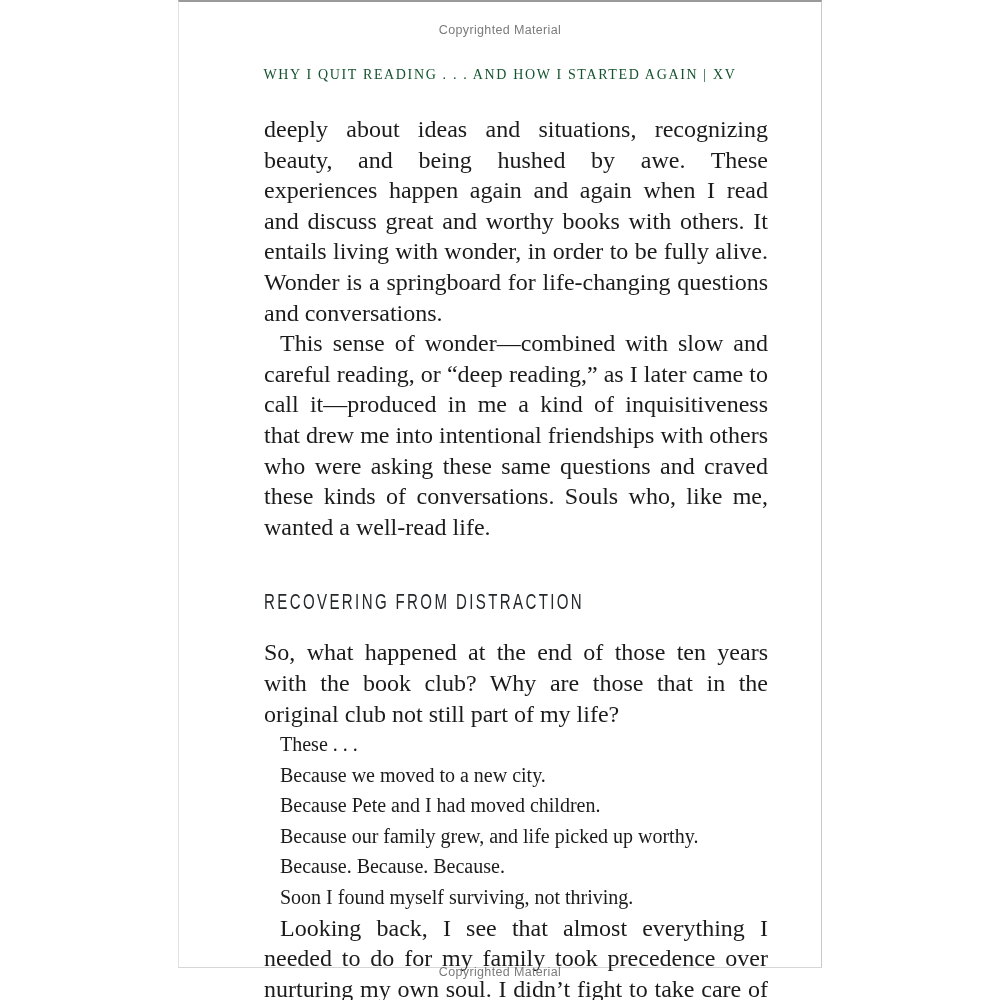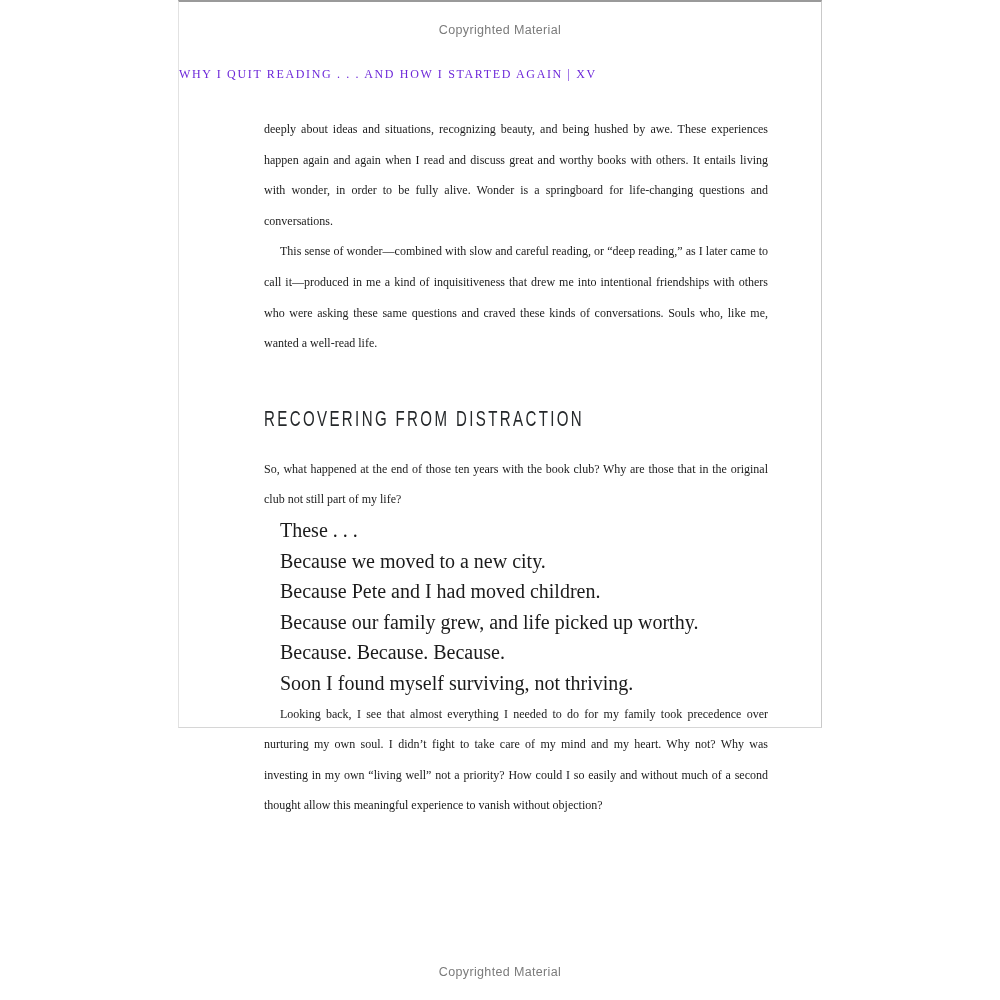--- a/index.html
+++ b/index.html
@@ -15,21 +15,21 @@
     position: relative;
     overflow: hidden;
   }
 
   
   #page-sheet {
     position: absolute;
     left: 178px;
     top: 0px;
     width: 644px;
-    height: 728px;
+    height: 968px;
     background: #ffffff;
     border-left: 1px solid #e2e2e2;
     border-right: 1px solid #c9c9c9;
     border-bottom: 1px solid #d6d6d6;
     border-top: 2px solid #9a9a9a;
   }
 
   
   .watermark {
     position: absolute;
@@ -44,37 +44,38 @@
   }
   #watermark-top    { top: 21px; }
   #watermark-bottom { top: 963px; }
 
   
   #running-head {
     position: absolute;
     left: 0;
     width: 100%;
     top: 65px;
+    text-align: center;
     font-family: "Liberation Serif", serif;
-    font-size: 12px;
+    font-size: 14px;
     letter-spacing: 1.65px;
-    color: #6d28d9;
+    color: #14532d;
     white-space: nowrap;
   }
 
   
   #text-column {
     position: absolute;
     left: 85px;          
     top: 112px;
     width: 504px;        
   }
 
   p.body-par {
-    font-size: 12px;
+    font-size: 24px;
     line-height: 30.6px;
     color: #1b1b1b;
     text-align: justify;
     text-justify: inter-word;
     -webkit-hyphens: none;
     hyphens: none;
   }
   p.body-par.no-indent   { text-indent: 0; }
   p.body-par.indent      { text-indent: 16px; }
 

